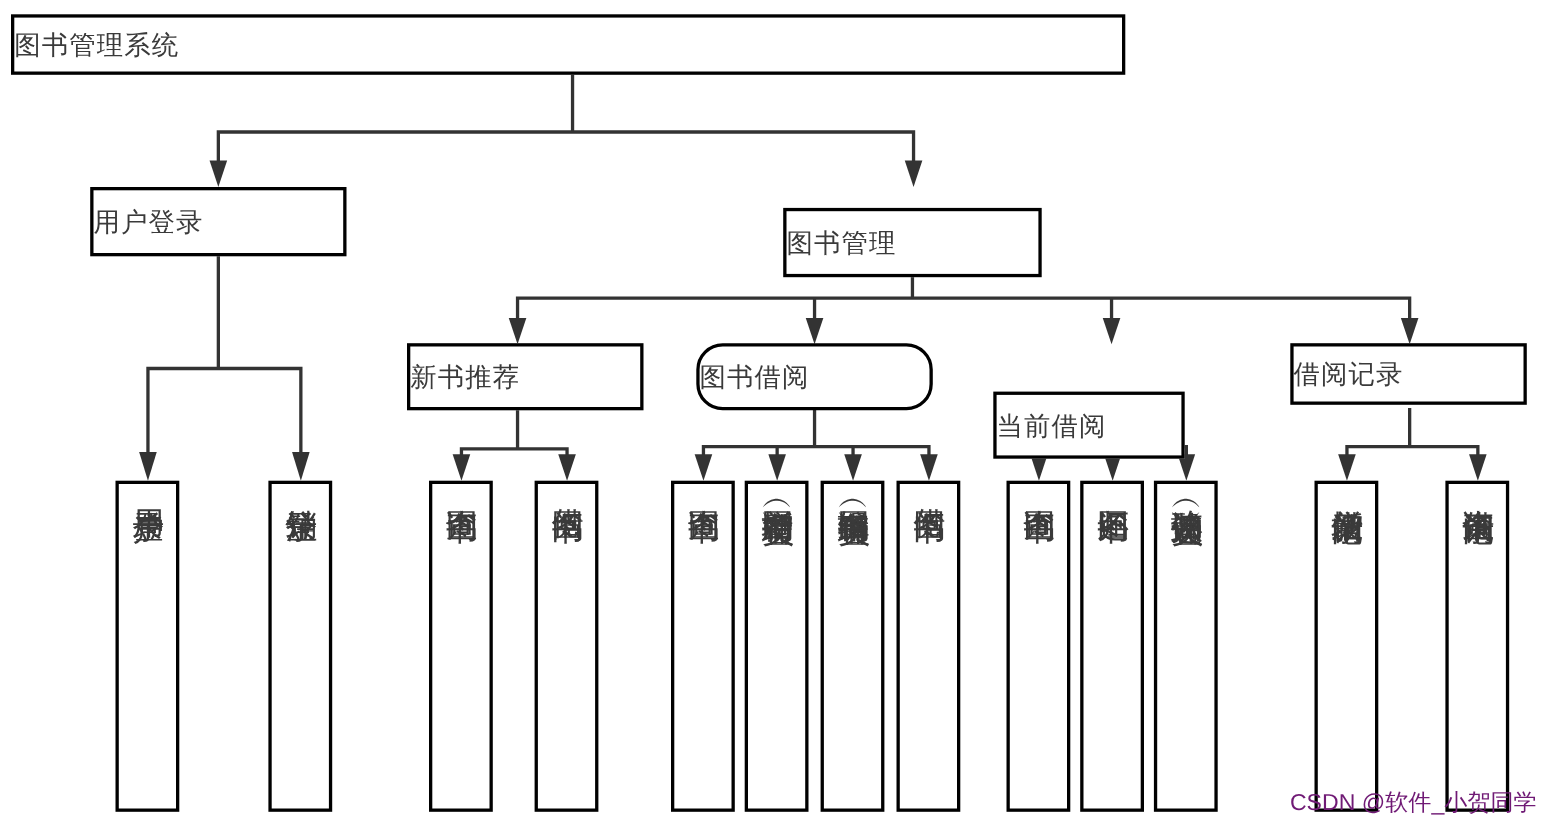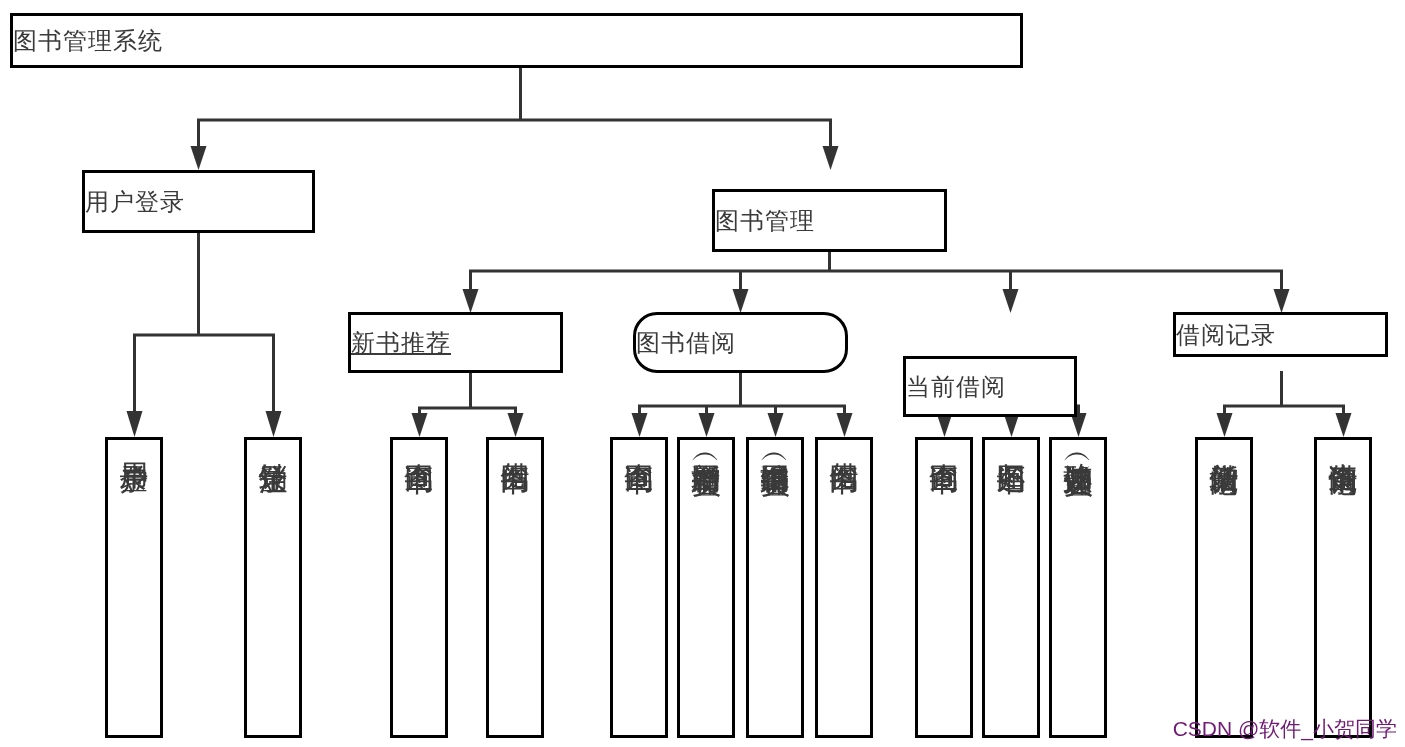--- a/index.html
+++ b/index.html
@@ -106,30 +106,30 @@
     <span>图书管理系统</span>
   </div>
 
   <div class="node hnode" style="left:82px; top:170px; width:233px; height:63px;">
     <span>用户登录</span>
   </div>
   <div class="node hnode" style="left:712px; top:170px; width:235px; height:63px;margin-top:19px;">
     <span>图书管理</span>
   </div>
 
-  <div class="node hnode" style="left:348px; top:312px; width:215px; height:61px;text-decoration:underline;">
+  <div class="node hnode" style="left:370px; top:312px; width:215px; height:61px;">
     <span>新书推荐</span>
   </div>
   <div class="node hnode" style="left:633px; top:312px; width:215px; height:61px;border-radius:24px;">
     <span>图书借阅</span>
   </div>
   <div class="node hnode" style="left:903px; top:312px; width:174px; height:61px;margin-top:44px;">
     <span>当前借阅</span>
   </div>
-  <div class="node hnode" style="left:1173px; top:312px; width:215px; height:45px;">
+  <div class="node hnode" style="left:1173px; top:312px; width:215px; height:56px;">
     <span>借阅记录</span>
   </div>
 
   <div class="node vnode" style="left:105px;">
     <span>用户登录</span>
   </div>
   <div class="node vnode" style="left:244px;">
     <span>注销登录</span>
   </div>
 

